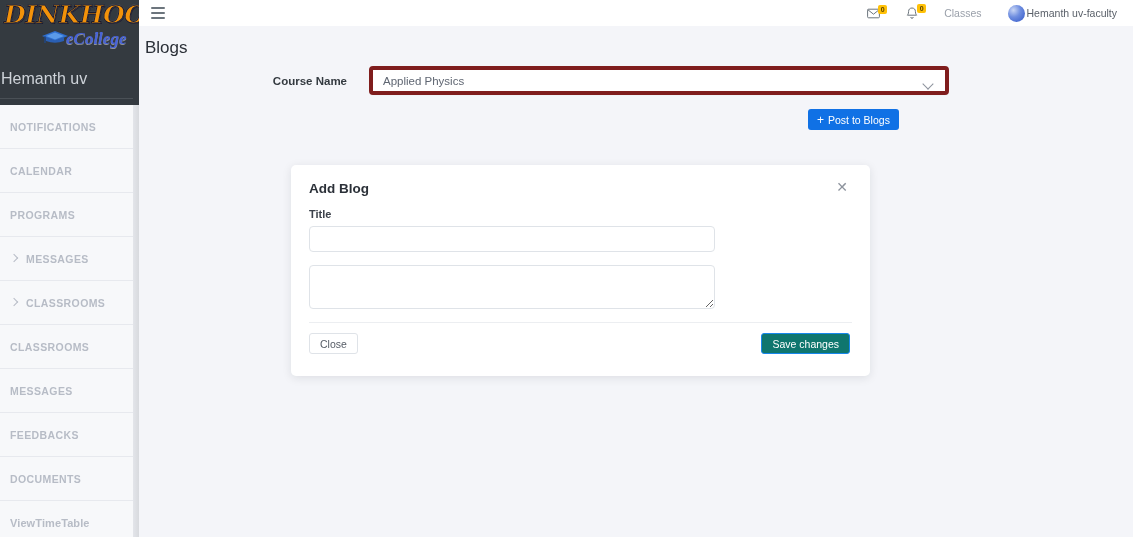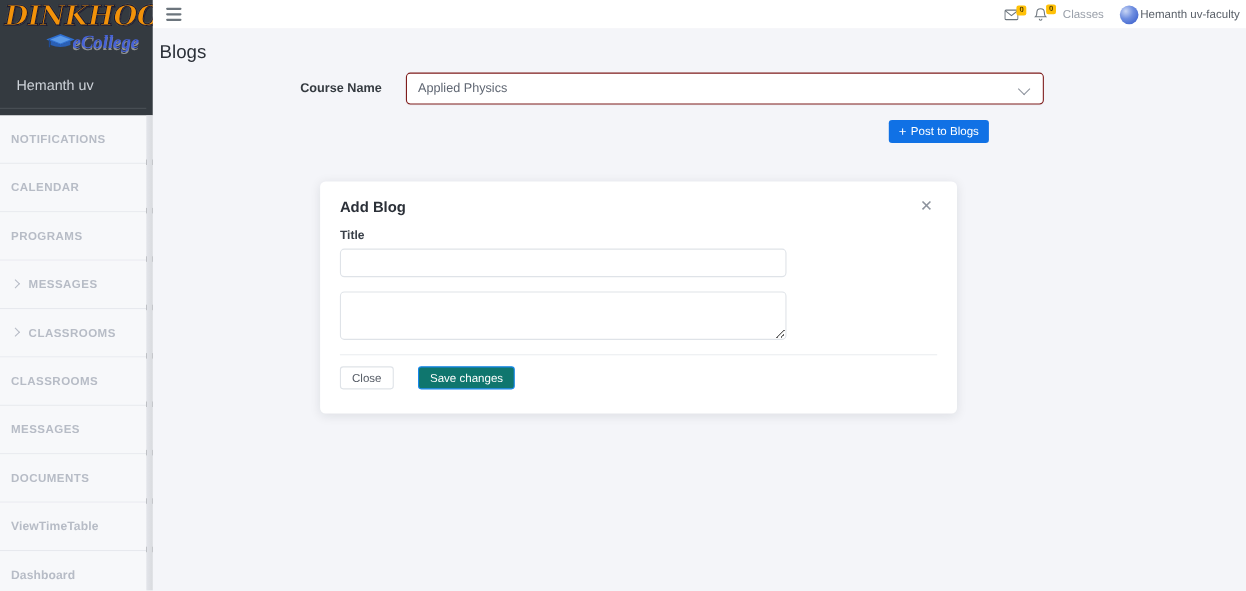--- a/index.html
+++ b/index.html
@@ -63,23 +63,23 @@
     font-size: 17px;
     font-style: italic;
     font-weight: bold;
     color: #4763d8;
     text-shadow: 0 1px 0 rgba(255,255,255,0.45);
     white-space: nowrap;
   }
   .sidebar-username {
     position: absolute;
     left: 0px; top: 70px;
-    font-size: 13px;
+    font-size: 16px;
     color: #ced3d9;
-    padding-left: 15px;
+    padding-left: 1px;
   }
   .sidebar-header-rule {
     position: absolute;
     left: 0; right: 6px; bottom: 6px;
     height: 1px;
     background: #4a5056;
   }
 
   .nav-list { list-style: none; margin: 0; padding: 0; }
   .nav-item {
@@ -152,22 +152,22 @@
     cursor: pointer;
   }
   .hamburger span {
     display: block; height: 1.6px;
     background: #6c757d; border-radius: 1px;
   }
   .topbar-right {
     margin-left: auto;
     display: flex;
     align-items: center;
-    gap: 14px;
-    padding-right: 2px;
+    gap: 26px;
+    padding-right: 12px;
   }
   .icon-badge-wrap {
     position: relative;
     display: flex; align-items: center;
     cursor: pointer;
   }
   .badge {
     position: absolute;
     left: 11px; top: -3px;
     background: #ffc107;
@@ -233,21 +233,21 @@
     padding-right: 22px;
     font-size: 11.5px;
     font-weight: bold;
     color: #343a40;
   }
   .select-box {
     position: relative;
     width: 580px;
     height: 29px;
     background: #ffffff;
-    border: 1px solid #7f1d1d;
+    border: 4px solid #7f1d1d;
     border-radius: 4px;
     display: flex;
     align-items: center;
     padding: 0 10px;
     cursor: pointer;
     box-shadow: 0 1px 1px rgba(0,0,0,0.02);
   }
   .select-value {
     font-size: 11.5px;
     color: #5f6672;
@@ -351,21 +351,21 @@
     display: block;
   }
   .modal-divider {
     margin: 10px 18px 0 18px;
     height: 1px;
     background: #eceef1;
   }
   .modal-footer {
     padding: 10px 20px 22px 18px;
     display: flex;
-    justify-content: flex-start;
+    justify-content: space-between;
     gap: 22px;
   }
   .btn {
     height: 21px;
     border-radius: 3px;
     font-size: 10.5px;
     cursor: pointer;
     padding: 0 10px;
     font-family: "Liberation Sans", sans-serif;
     display: flex; align-items: center;
@@ -422,20 +422,24 @@
           <span class="chevron-right"></span>
           <span class="nav-label">CLASSROOMS</span>
           <span class="tick"></span>
         </li>
         <li class="nav-item">
           <span class="nav-label">CLASSROOMS</span>
           <span class="tick"></span>
         </li>
         <li class="nav-item">
           <span class="nav-label">MESSAGES</span>
+          <span class="tick"></span>
+        </li>
+        <li class="nav-item">
+          <span class="nav-label">FEEDBACKS</span>
           <span class="tick"></span>
         </li>
         <li class="nav-item">
           <span class="nav-label">DOCUMENTS</span>
           <span class="tick"></span>
         </li>
         <li class="nav-item mixed">
           <span class="nav-label">ViewTimeTable</span>
           <span class="tick"></span>
         </li>

